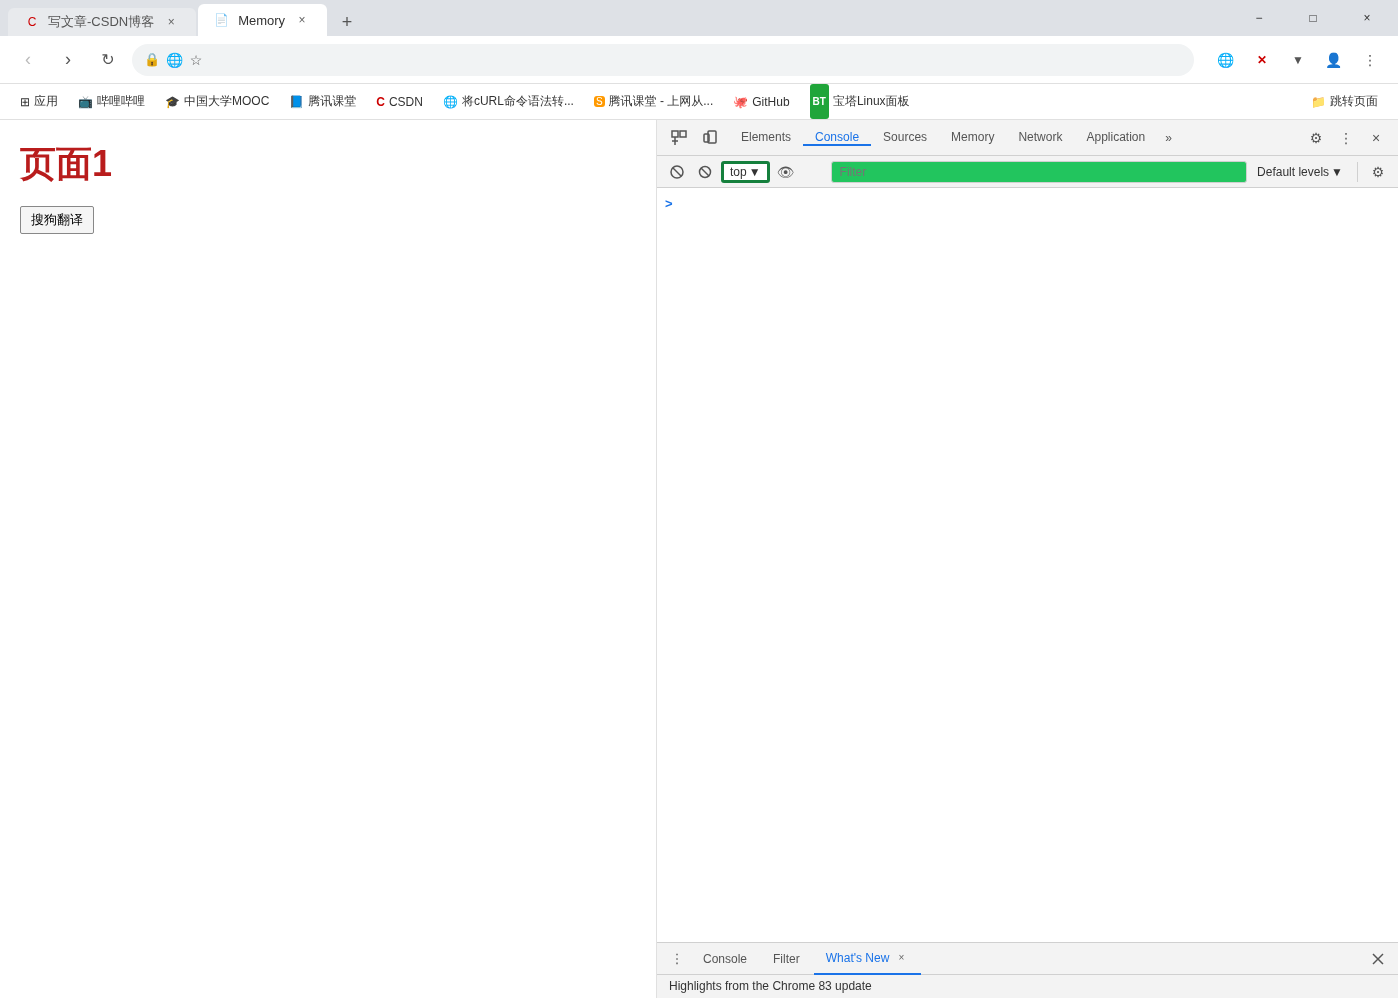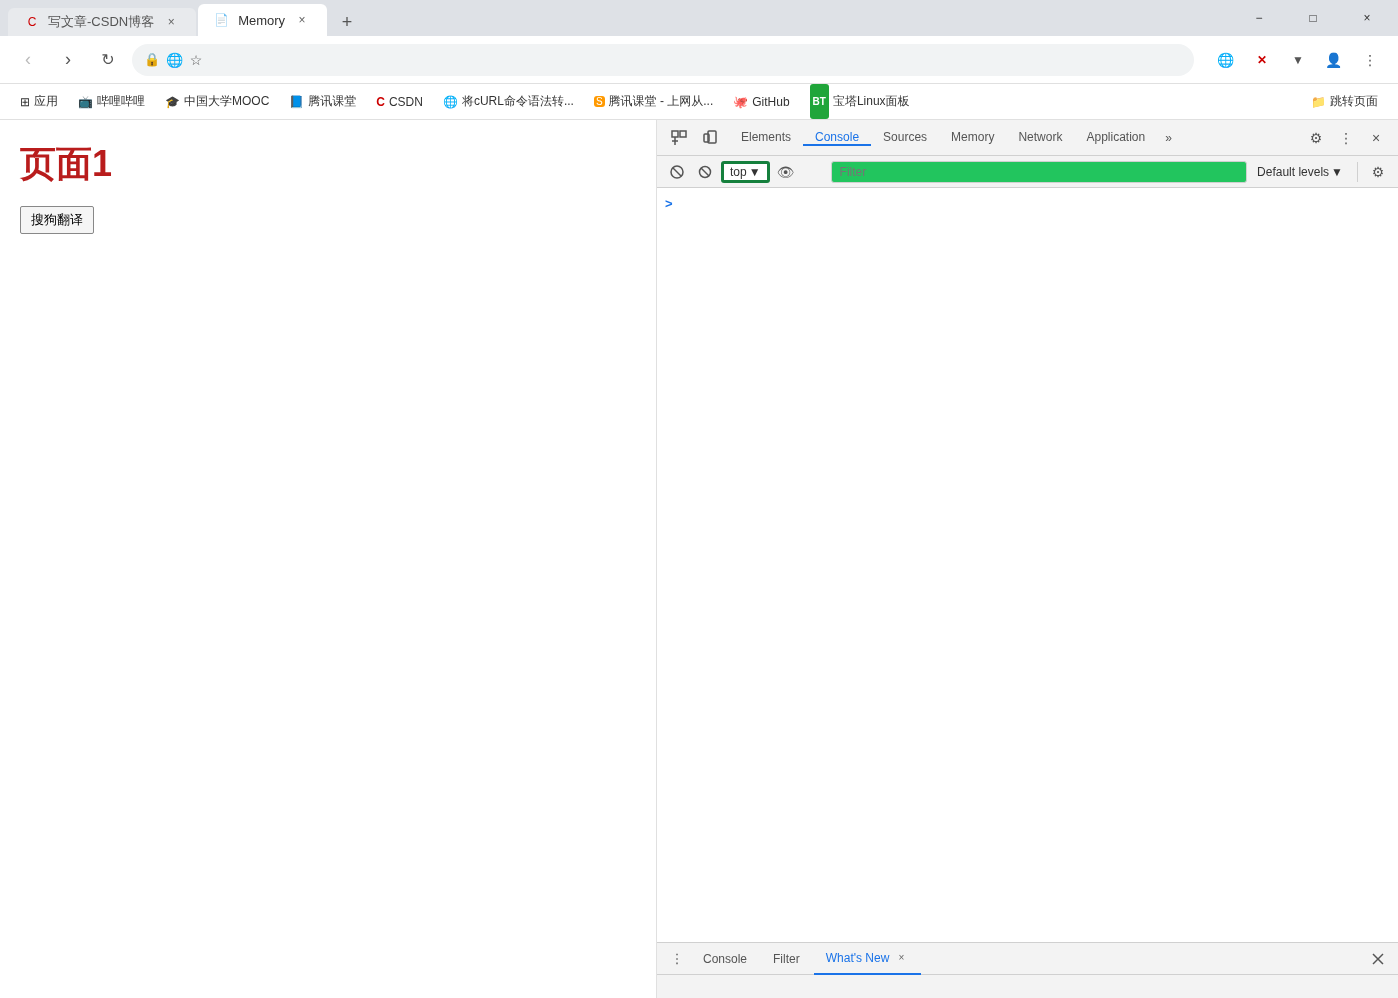--- a/index.html
+++ b/index.html
@@ -251,17 +251,20 @@
             <span>What's New</span>
             <span class="drawer-tab-close">×</span>
           </div>
           <div class="drawer-close-btn">
             <svg width="14" height="14" viewBox="0 0 14 14" fill="none">
               <line x1="2" y1="2" x2="12" y2="12" stroke="#555" stroke-width="1.5"></line>
               <line x1="12" y1="2" x2="2" y2="12" stroke="#555" stroke-width="1.5"></line>
             </svg>
           </div>
         </div>
+        <div class="drawer-content">
+          <span>Highlights from the Chrome 83 update</span>
+        </div>
       </div>
 
     </div>
   </div>
 </div>
 
 </body></html>

